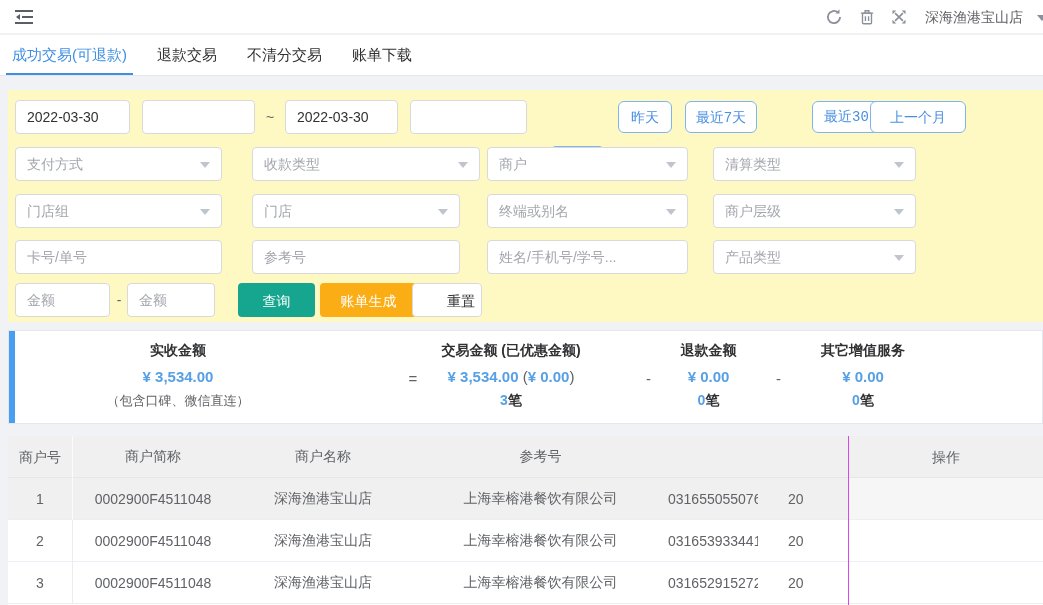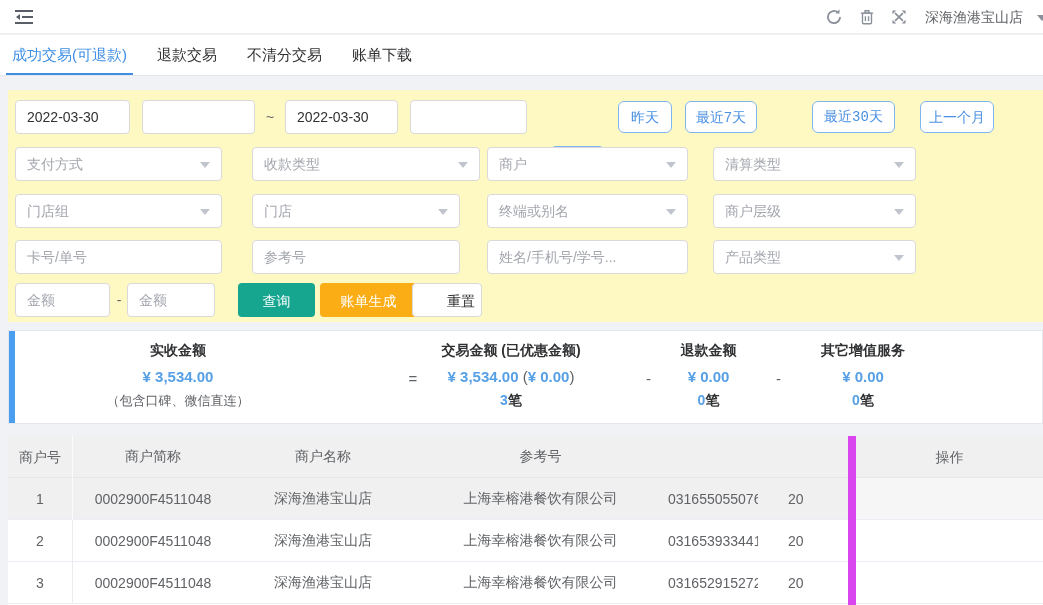--- a/index.html
+++ b/index.html
@@ -50,21 +50,21 @@
 
   
   .table-card { position:absolute; left:8px; top:436px; width:1035px; height:169px; background:#fff; overflow:hidden; }
   .t-row { display:grid; grid-template-columns:65px 160px 180px 255px 90px auto; height:42px; align-items:center; font-size:14px; color:#606266; border-bottom:1px solid #ebeef5; background:#fff; }
   .t-row.head { background:#f0f0f0; border-bottom:1px solid #e6e6e6; }
   .t-row.striped { background:#f0f0f0; }
   .t-row > div { text-align:center; overflow:hidden; white-space:nowrap; }
   .t-row > div:first-child { border-right:1px solid #ececec; height:42px; line-height:42px; }
   .t-row.head > div:first-child, .t-row.striped > div:first-child { border-right:1px solid #fbfbfb; }
   .cell-clip { text-align:left !important; padding-left:30px; }
-  .action-col { position:absolute; right:0; top:0; width:195px; height:100%; border-left:8px solid #d946ef; }
+  .action-col { position:absolute; right:0; top:0; width:195px; height:100%; border-left:1px solid #d946ef; }
   .action-col .a-head { height:42px; line-height:42px; background:#f0f0f0; text-align:center; font-size:14px; color:#606266; border-bottom:1px solid #e6e6e6; }
   .action-col .a-cell { height:42px; background:#fff; border-bottom:1px solid #ebeef5; }
   .action-col .a-cell.striped { background:#f6f6f6; }
 
   svg.glyph { display:block; width:100%; height:100%; }
 </style>
 </head>
 <body>
 
 <div class="screen">
@@ -113,21 +113,21 @@
 
     <input class="ipt" style="left: 7px; top: 10px; width: 115px;" value="2022-03-30">
     <input class="ipt" style="left: 134px; top: 10px; width: 113px;" value="">
     <span class="sep" style="left:254px;top:10px;width:16px;">~</span>
     <input class="ipt" style="left: 277px; top: 10px; width: 113px;" value="2022-03-30">
     <input class="ipt" style="left: 402px; top: 10px; width: 117px;" value="">
     <span class="qbtn" style="left:542px;width:55px;margin-top:45px;">今天</span>
     <span class="qbtn" style="left:610px;width:54px;">昨天</span>
     <span class="qbtn" style="left:677px;width:72px;">最近7天</span>
     <span class="qbtn" style="left:804px;width:83px;font-family:Liberation Mono, monospace;">最近30天</span>
-    <span class="qbtn" style="left:912px;width:74px;">上一个月</span>
+    <span class="qbtn" style="left:862px;width:96px;">上一个月</span>
 
     <div class="select" style="left:7px;top:57px;width:207px;">
       <span class="sel-text">支付方式</span>
       <span class="caret"></span>
     </div>
     <div class="select" style="left:244px;top:57px;width:228px;">
       <span class="sel-text">收款类型</span>
       <span class="caret"></span>
     </div>
     <div class="select" style="left:479px;top:57px;width:201px;">

